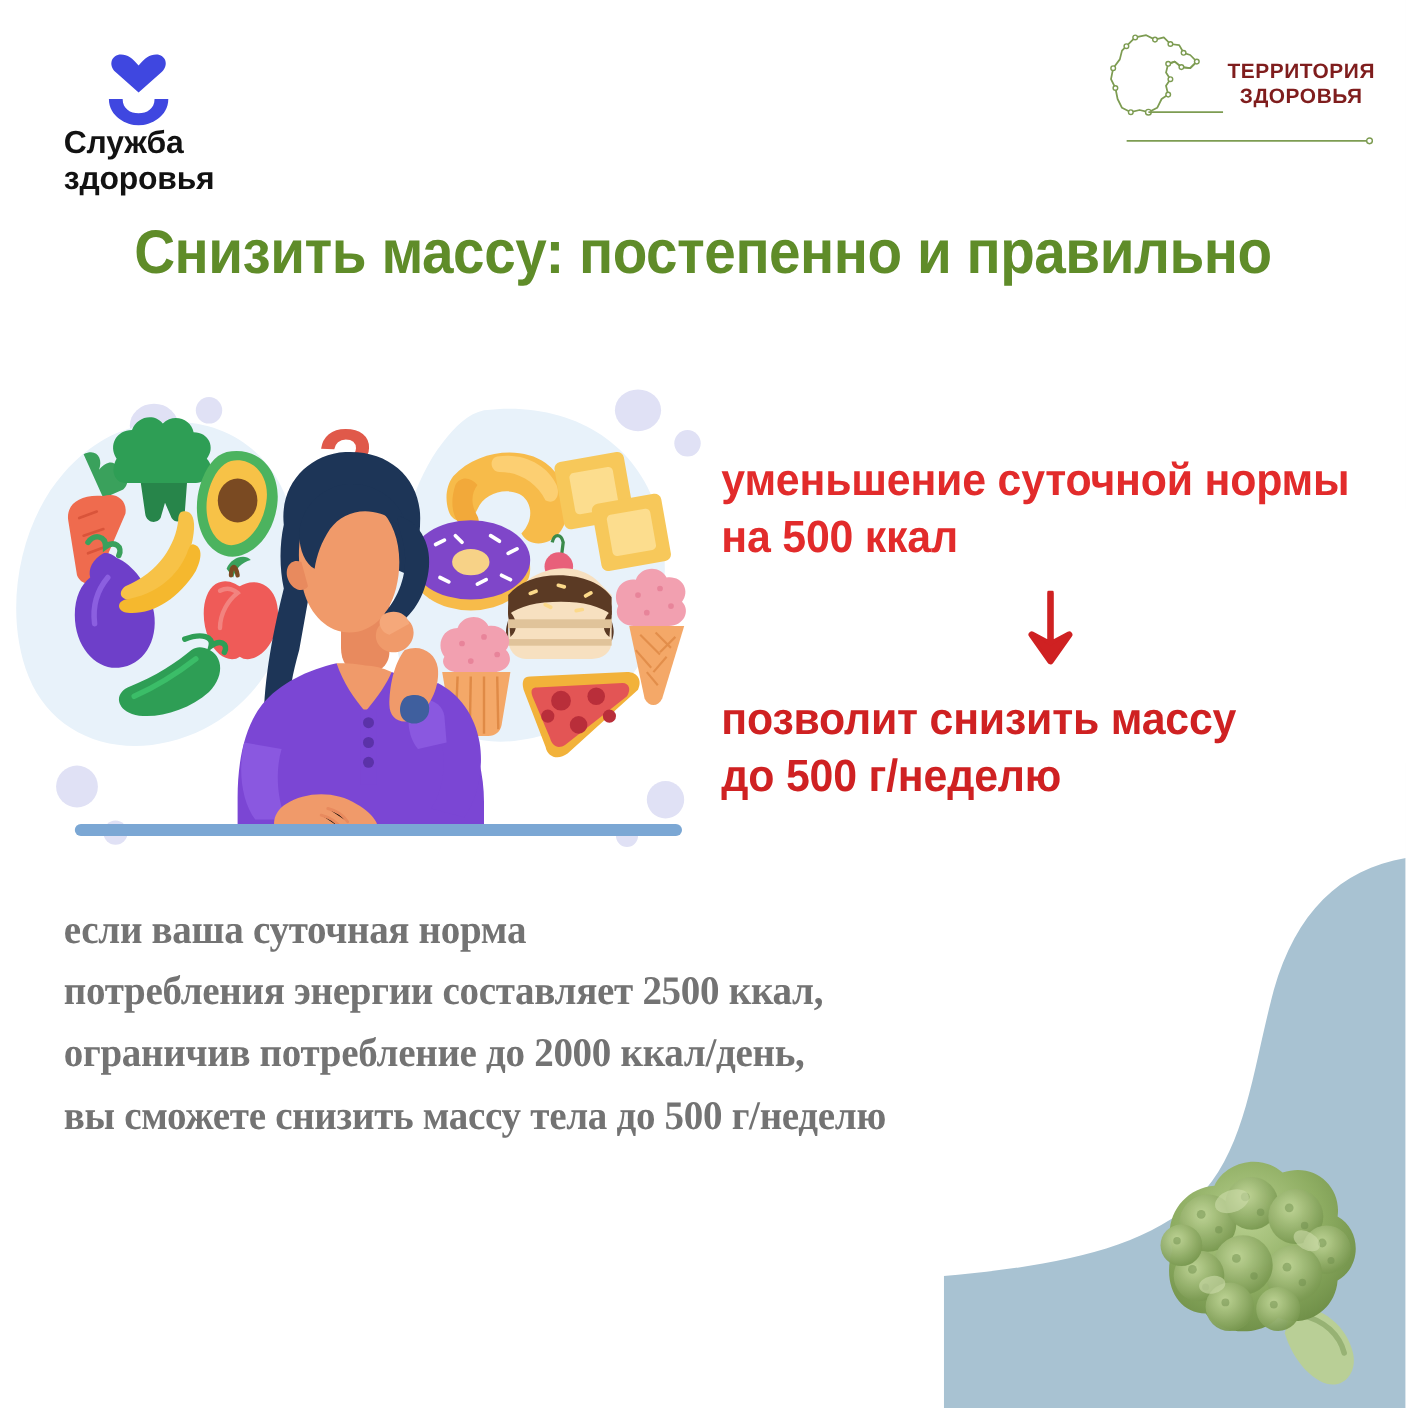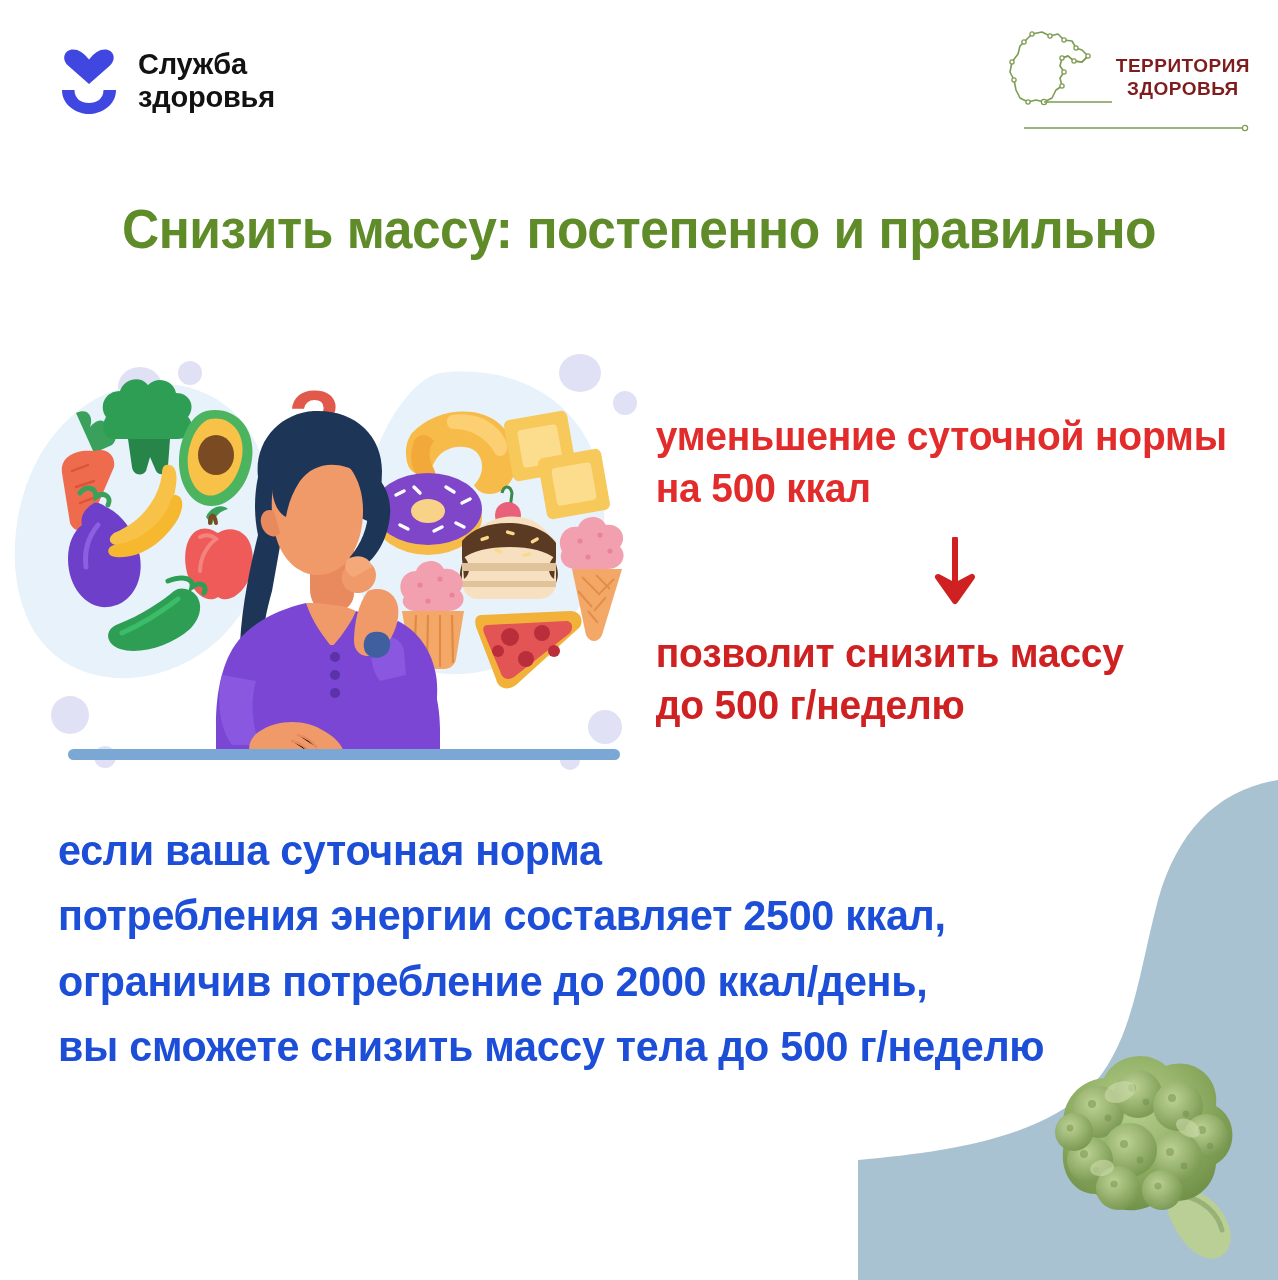--- a/index.html
+++ b/index.html
@@ -33,22 +33,22 @@
     z-index: 0;
   }
 
   
   .logo-left {
     position: absolute;
     left: 58px;
     top: 48px;
     display: flex;
     align-items: center;
-    gap: 18px;
     z-index: 5;
+    flex-direction: column;
   }
   .logo-mark {
     width: 62px;
     height: 66px;
     flex: none;
   }
   .logo-wordmark {
     font-weight: bold;
     font-size: 29px;
     line-height: 1.14;
@@ -144,24 +144,24 @@
     letter-spacing: -0.2px;
     transform: scaleX(0.95);
   }
 
   
   .bottom-text {
     position: absolute;
     left: 58px;
     top: 818px;
     width: 1130px;
-    color: #1d4ed8;
-    font-family: Liberation Sans, sans-serif;
+    color: #737373;
+    font-family: Liberation Serif, serif;
     font-weight: bold;
-    font-size: 43px;
+    font-size: 37px;
     line-height: 1.52;
     letter-spacing: -0.3px;
     z-index: 4;
   }
   .bottom-text .ln {
     display: block;
     white-space: nowrap;
     transform: scaleX(0.96);
     transform-origin: left center;
   }

